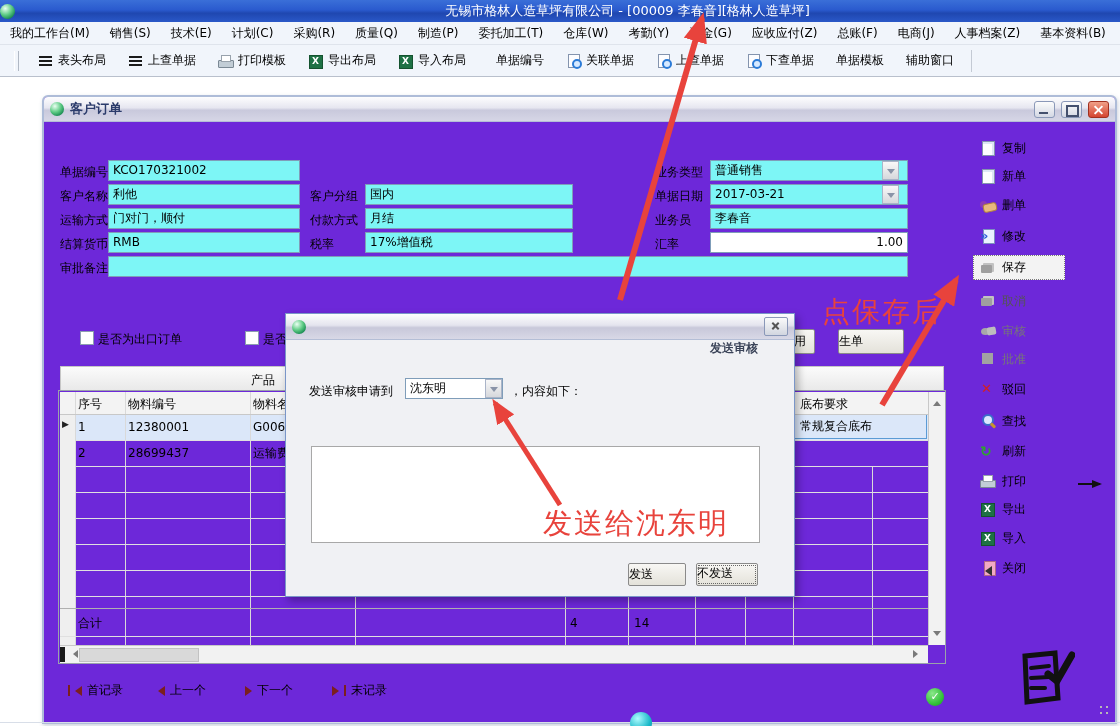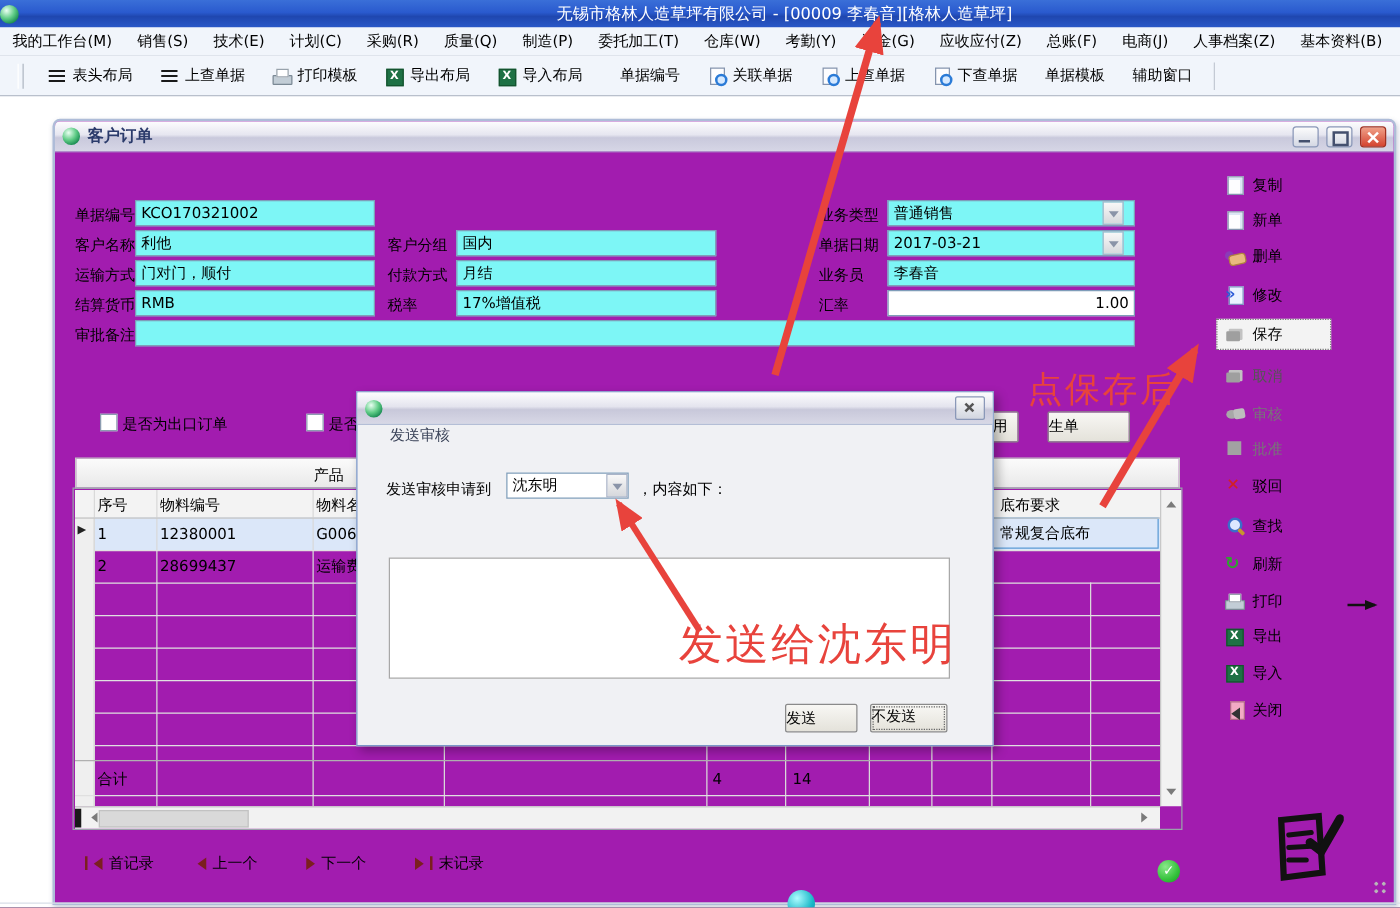--- a/index.html
+++ b/index.html
@@ -47,21 +47,21 @@
   .ic-square-gray::before{left:2px;top:2px;width:11px;height:11px;background:#a2a2a2;}
   .ic-redx::after{content:"\2715";left:1px;top:0;color:#d42020;font-weight:bold;font-size:13px;line-height:16px;}
   .ic-mag::before{left:2px;top:1px;width:8px;height:8px;border:2px solid #3a6ec9;border-radius:50%;background:#dce8ff;}
   .ic-mag::after{left:10px;top:11px;width:6px;height:3px;background:#c8952d;transform:rotate(45deg);border-radius:1px;}
   .ic-refresh::after{content:"\21BB";left:0;top:0;color:#2fa32f;font-weight:bold;font-size:14px;line-height:16px;}
   .ic-exit::before{left:4px;top:1px;width:10px;height:13px;background:#f2aac4;border:1px solid #b06888;}
   .ic-exit::after{left:0;top:6px;border:5px solid transparent;border-right:7px solid #333;width:0;height:0;}
 
   
   .win{left:42px;top:95px;width:1071px;height:625px;border:2px solid #aebcd8;border-radius:6px 6px 0 0;
-    background:#a21caf;box-shadow:1px 2px 4px rgba(60,80,120,.25);}
+    background:#6d28d9;box-shadow:1px 2px 4px rgba(60,80,120,.25);}
   .win-title{position:absolute;left:0;top:0;right:0;height:25px;border-radius:4px 4px 0 0;display:flex;align-items:center;gap:6px;padding:0 6px;
     background:linear-gradient(#fdfdfe,#e6e6f0 45%,#c9c9dc 55%,#d6d6e6);border-bottom:1px solid #b4bed6;box-sizing:border-box;}
   .win-title-text{font-weight:bold;color:#2b3b6b;font-size:13px;}
   .winbtn{width:21px;height:17px;border:1px solid #8a98b8;border-radius:3px;position:relative;
     background:linear-gradient(#fcfcfc,#d4d8e4);box-sizing:border-box;}
   .winbtn.close{background:linear-gradient(#f0a088,#d44430);border-color:#a03020;}
   .wb-min::after{content:"";position:absolute;left:4px;bottom:3px;width:9px;height:2px;background:#44506e;}
   .wb-max::after{content:"";position:absolute;left:4px;top:3px;width:9px;height:8px;border:2px solid #44506e;}
   .wb-x::before,.wb-x::after{content:"";position:absolute;left:4px;top:7px;width:11px;height:2px;background:#fff;}
   .wb-x::before{transform:rotate(45deg);} .wb-x::after{transform:rotate(-45deg);}
@@ -99,21 +99,21 @@
   .tri{width:0;height:0;border:5px solid transparent;}
   .tri.l{border-right:7px solid #7b1f1f;border-left:none;}
   .tri.r{border-left:7px solid #7b1f1f;border-right:none;}
   .bar{width:2px;height:11px;background:#7b1f1f;}
 
   
   .dialog{left:285px;top:313px;width:508px;height:282px;border:1px solid #7a96c8;background:#f0f1f4;
     box-shadow:3px 4px 8px rgba(0,0,0,.3);z-index:10;}
   .dlg-title{position:absolute;left:0;top:0;right:0;height:26px;display:flex;align-items:center;gap:6px;padding:0 6px;
     background:linear-gradient(#fdfdfe,#e4e4ee 45%,#c8c8da 55%,#d8d8e6);border-bottom:1px solid #b4bed6;box-sizing:border-box;}
-  .dlg-title-text{flex:1;text-align:left;font-weight:normal;color:#3a4358;margin-top:44px;}
+  .dlg-title-text{flex:1;text-align:right;font-weight:bold;color:#3a4358;margin-top:44px;}
   .dlg-close{width:22px;height:17px;border:1px solid #8a98b8;border-radius:2px;background:linear-gradient(#fafafa,#d2d6e0);position:relative;}
   .dlg-close::before,.dlg-close::after{content:"";position:absolute;left:6px;top:7px;width:9px;height:2px;background:#555;}
   .dlg-close::before{transform:rotate(45deg);} .dlg-close::after{transform:rotate(-45deg);}
 
   
   .ann{position:absolute;color:#e8433c;font-family:"DejaVu Serif","Liberation Serif",serif;z-index:20;white-space:nowrap;letter-spacing:2px;}
   .overlay{position:absolute;left:0;top:0;z-index:30;pointer-events:none;}
 
   .greencircle{position:absolute;left:926px;top:688px;width:18px;height:18px;border-radius:50%;
     background:radial-gradient(circle at 35% 30%,#8ae88a,#35c23c 60%,#149a20);color:#fff;font-size:11px;
@@ -416,21 +416,21 @@
     <span class="lbl" style="left:23px;top:69px">发送审核申请到</span>
     <div class="abs" style="left:119px;top:64px;width:98px;height:21px;background:#fff;border:1px solid #7f9db9;line-height:19px;padding-left:4px;box-sizing:border-box">沈东明</div>
     <span class="ddbtn" style="left:199px;top:65px"></span>
     <span class="lbl" style="left:224px;top:69px">，内容如下：</span>
     <div class="abs" style="left:25px;top:132px;width:447px;height:95px;background:#fff;border:1px solid #a8a8a8"></div>
     <div class="btn" style="left:342px;top:249px;width:58px;height:23px;line-height:21px">发送</div>
     <div class="btn" style="left:410px;top:249px;width:62px;height:23px;line-height:19px;outline:1px dotted #666;outline-offset:-3px">不发送</div>
   </div>
 
   <span class="ann" style="left:822px;top:293px;font-size:28px">点保存后</span>
-  <span class="ann" style="left:543px;top:492px;font-size:35px">发送给沈东明</span>
+  <span class="ann" style="left:543px;top:504px;font-size:29px">发送给沈东明</span>
 
   <svg class="overlay" width="1120" height="726">
     <defs>
       <marker id="ra" markerWidth="5" markerHeight="4" refX="4" refY="2" orient="auto">
         <path d="M0,0 L5,2 L0,4 Z" fill="#e8433c"></path>
       </marker>
       <marker id="ba" markerWidth="5" markerHeight="4" refX="4" refY="2" orient="auto">
         <path d="M0,0 L5,2 L0,4 Z" fill="#111"></path>
       </marker>
     </defs>

